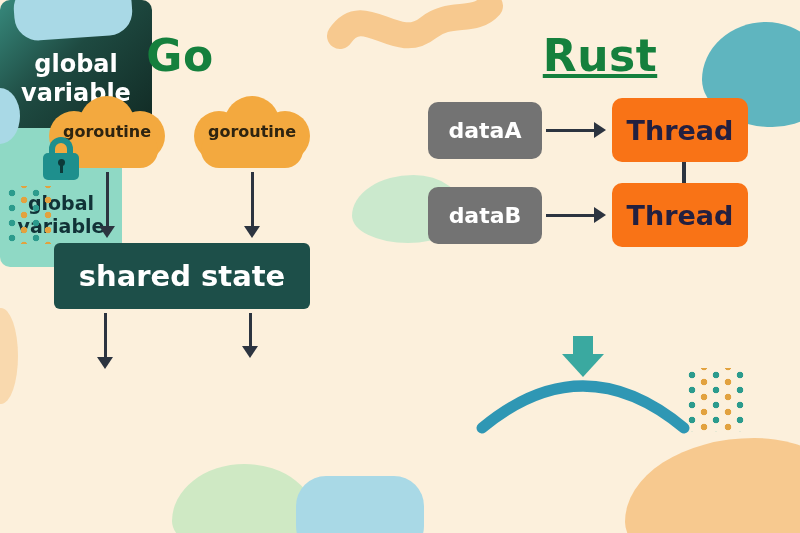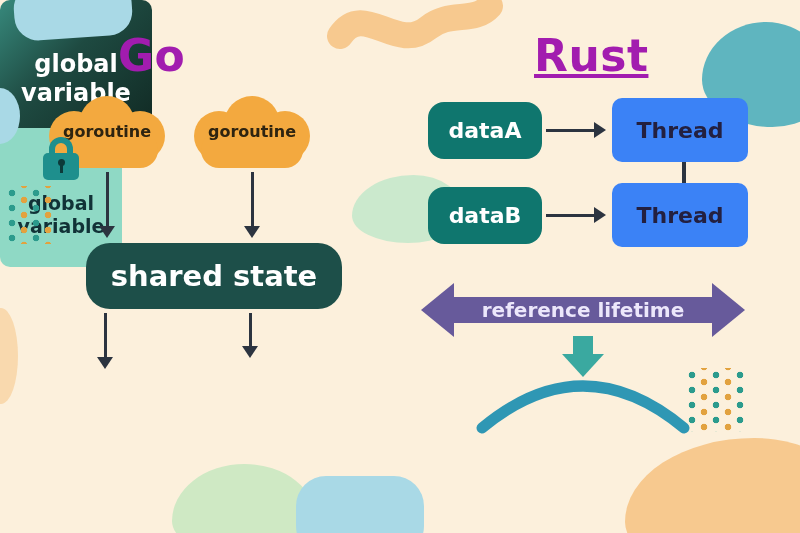--- a/index.html
+++ b/index.html
@@ -21,21 +21,21 @@
     background-image:
       radial-gradient(circle at 6px 7px, #2c9b8d 3px, transparent 3.6px),
       radial-gradient(circle at 6px 7px, #e2a23f 3px, transparent 3.6px);
     background-size:24px 15px, 24px 15px;
     background-position:0 0, 12px 7px;
   }
   #dotsL { left:6px; top:186px; width:46px; height:58px; }
   #dotsR { left:686px; top:368px; width:62px; height:64px; }
 
   
-  .title { position:absolute; font-size:44px; font-weight:800; color:#a21caf; letter-spacing:0.5px; }
+  .title { position:absolute; font-size:44px; font-weight:800; color:#15803d; text-align:center; letter-spacing:0.5px; }
   #goTitle { left:118px; top:30px; width:124px; }
   #rustTitle { left:534px; top:30px; width:132px;text-decoration:underline; }
 
   
   .cloud { position:absolute; width:126px; height:74px; }
   .cloud svg { position:absolute; left:0; top:0; }
   .cloud .lbl { position:absolute; left:0; top:26px; width:126px; text-align:center; font-weight:bold; font-size:16px; color:#2e2410; }
   #cloud1 { left:44px; top:96px; }
   #cloud2 { left:189px; top:96px; }
 
@@ -52,24 +52,24 @@
   .h-arrow { position:absolute; height:16px; }
   .h-arrow .shaft { position:absolute; left:0; top:6.5px; width:calc(100% - 11px); height:3px; background:#2c3440; }
   .h-arrow .head { position:absolute; right:0; top:0; width:0; height:0;
     border-top:8px solid transparent; border-bottom:8px solid transparent; border-left:12px solid #2c3440; }
   #ha1 { left:546px; top:122px; width:60px; }
   #ha2 { left:546px; top:207px; width:60px; }
   #tconn { left:682px; top:162px; width:4px; height:21px; background:#2c3440; position:absolute; }
 
   
   .cbox { position:absolute; display:flex; align-items:center; justify-content:center; font-weight:bold; }
-  #sharedState { left:54px; top:243px; width:256px; height:66px; background:#1d4f49; border-radius:24px; color:#fff; font-size:29px;margin-left:32px; }
-  #dataA, #dataB { left:428px; width:114px; height:57px; background:#0f766e; border-radius:16px; color:#fff; font-size:22px; }
+  #sharedState { left:54px; top:243px; width:256px; height:66px; background:#1d4f49; border-radius:6px; color:#fff; font-size:29px; }
+  #dataA, #dataB { left:428px; width:114px; height:57px; background:#737373; border-radius:10px; color:#fff; font-size:22px; }
   #dataA { top:102px; } #dataB { top:187px; }
-  #thread1, #thread2 { left:612px; width:136px; height:64px; background:#3b82f6; border-radius:10px; color:#232040; font-size:22px; }
+  #thread1, #thread2 { left:612px; width:136px; height:64px; background:#f97316; border-radius:10px; color:#232040; font-size:27px; }
   #thread1 { top:98px; } #thread2 { top:183px; }
   #arcMutex { left:455px; top:429px; width:250px; height:62px; background:#d96b4c; border-radius:14px; color:#fff; font-size:29px; }
 
   
   #darkBox { left:34px; top:372px; width:152px; height:128px; border-radius:10px;
     background:linear-gradient(135deg, #37897c 0%, #1e4a41 45%, #112a24 100%);
     display:flex; flex-direction:column; align-items:center; }
   #darkBox .dotrow { display:flex; gap:17px; margin-top:15px; align-self:flex-start; margin-left:16px; }
   #darkBox .dotrow span { width:13px; height:13px; border-radius:50%; display:block; }
   #darkBox .d1 { background:#9be0c8; } #darkBox .d2 { background:#7fd2b9; }
@@ -202,26 +202,20 @@
     </div>
   <div class="h-arrow" id="ha2">
       <div class="shaft"></div>
       <div class="head"></div>
     </div>
 
   <div class="cbox" id="thread1">Thread</div>
   <div class="cbox" id="thread2">Thread</div>
   <div id="tconn"></div>
 
-  <div id="lifetime">
-    <div class="head-l"></div>
-    <div class="bar"></div>
-    <div class="head-r"></div>
-    <div class="lbl">reference lifetime</div>
-  </div>
 
   <div id="downArrow">
     <div class="shaft"></div>
       <div class="head"></div>
   </div>
 
   <svg id="arcSvg" width="230" height="80" viewBox="0 0 230 80">
     <path d="M14,70 Q115,-14 216,70" fill="none" stroke="#2f97b4" stroke-width="11" stroke-linecap="round"></path>
   </svg>
 

